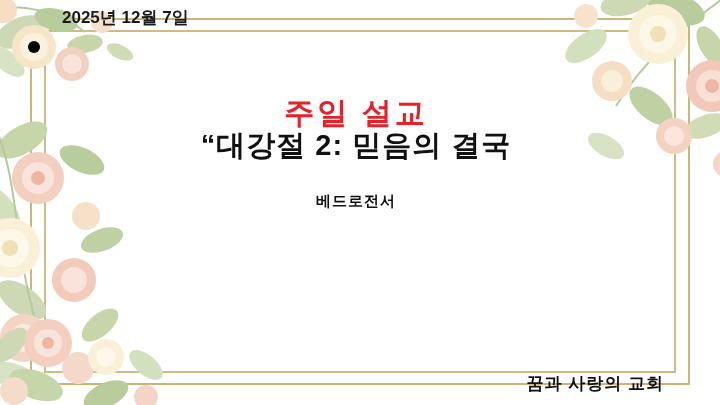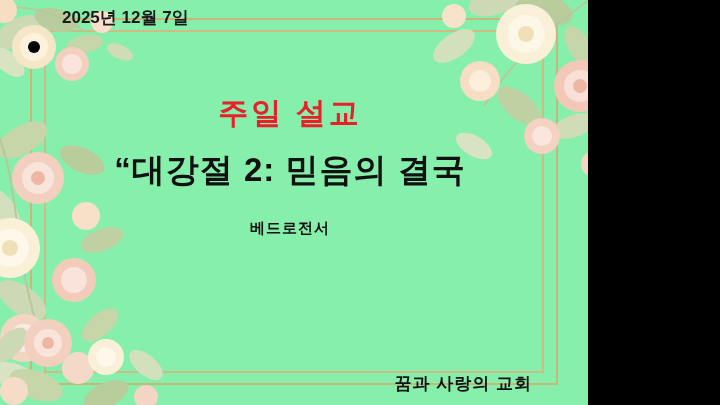--- a/index.html
+++ b/index.html
@@ -2,23 +2,23 @@
 <html><head>
 <meta charset="utf-8">
 <style>
   html, body {
     margin: 0;
     padding: 0;
     background: #000;
   }
   .slide {
     position: relative;
-    width: 588px;
+    width: 720px;
     height: 405px;
-    background: #86efac;
+    background: #ffffff;
     overflow: hidden;
     font-family: "Liberation Sans", sans-serif;
   }
 
   
   .frame-outer {
     position: absolute;
     left: 30px;
     top: 18px;
     right: 30px;
@@ -56,22 +56,21 @@
     z-index: 30;
   }
   .title-red {
     font-size: 30px;
     font-weight: bold;
     color: #e8202a;
     letter-spacing: 3px;
     line-height: 1.1;
   }
   .sermon-title {
-    margin-top: 22px;
-    font-size: 33px;
+    font-size: 29px;
     font-weight: bold;
     color: #111111;
     letter-spacing: 1px;
     line-height: 1.15;
   }
   .scripture {
     margin-top: 20px;
     font-size: 22px;
     font-weight: bold;
     color: #111111;

